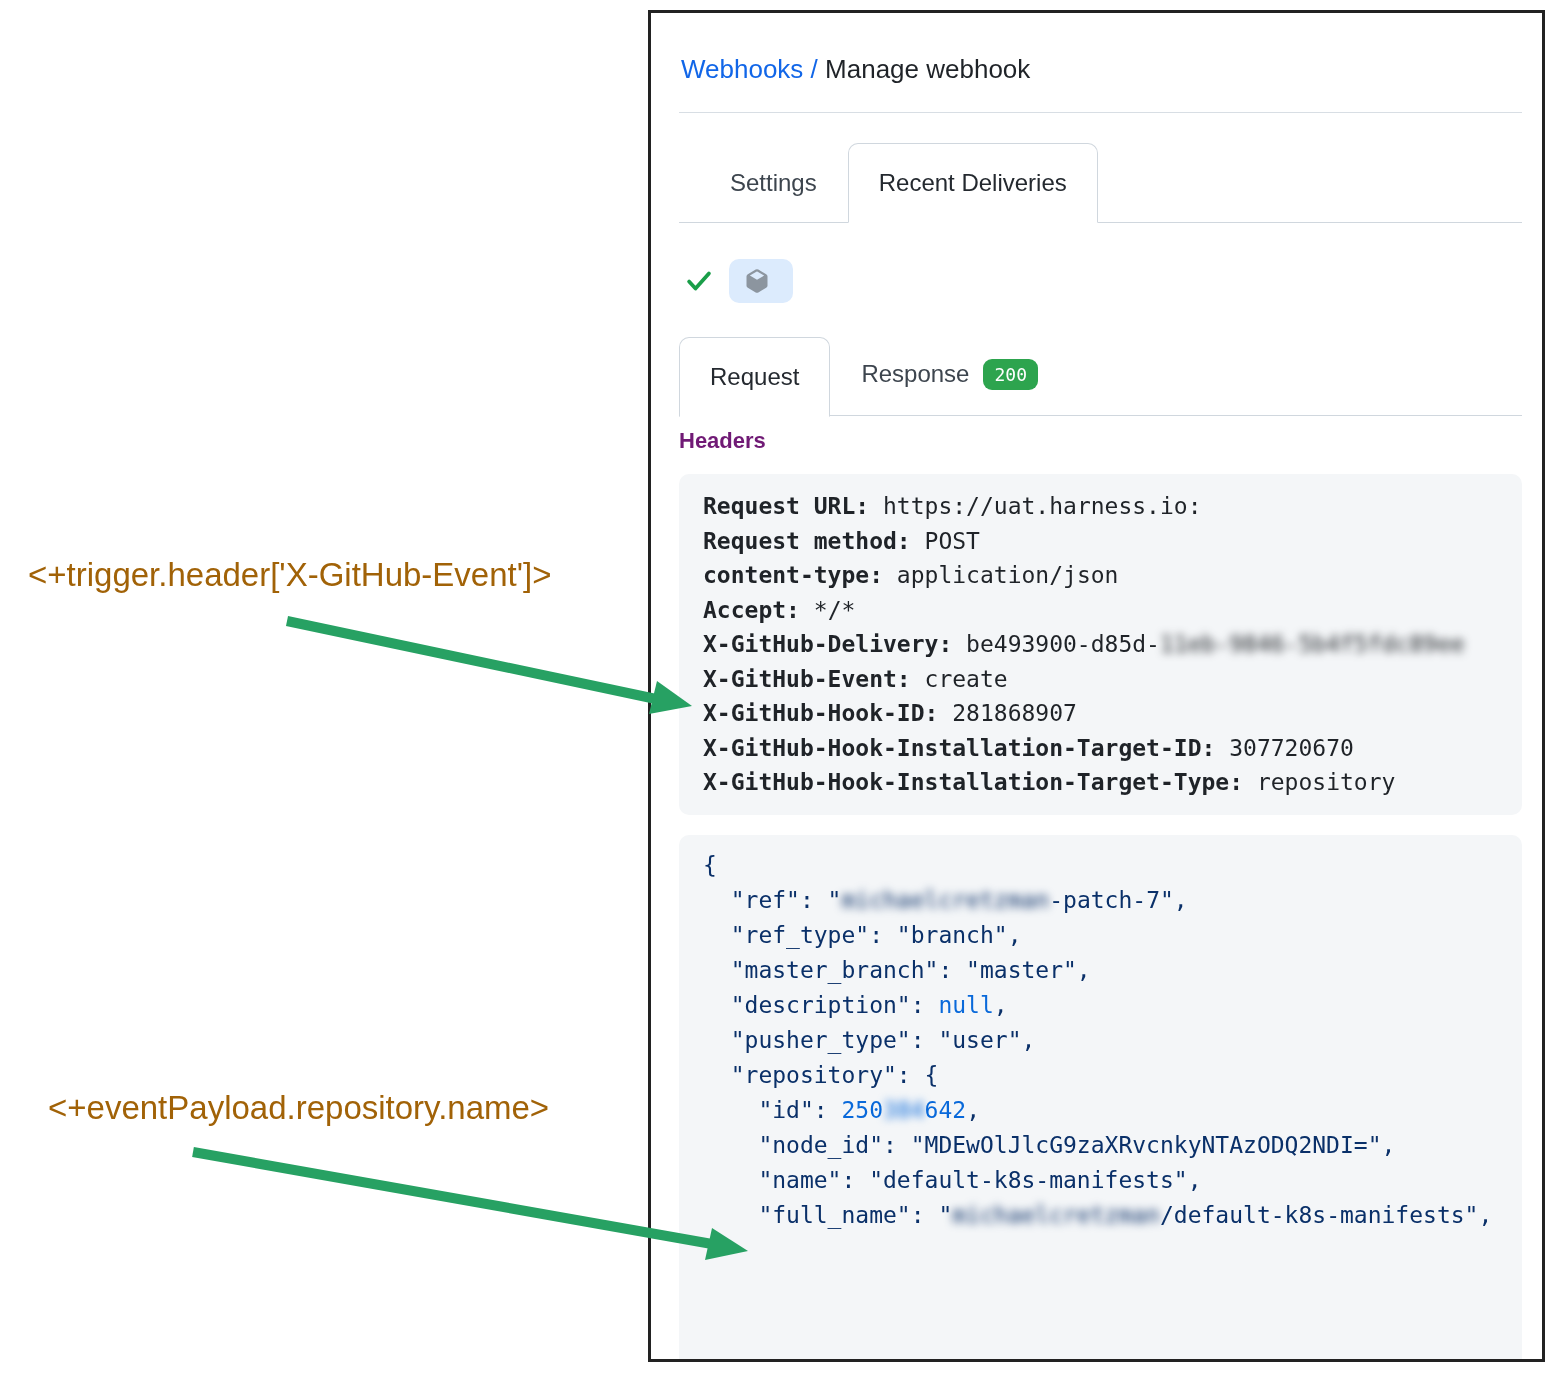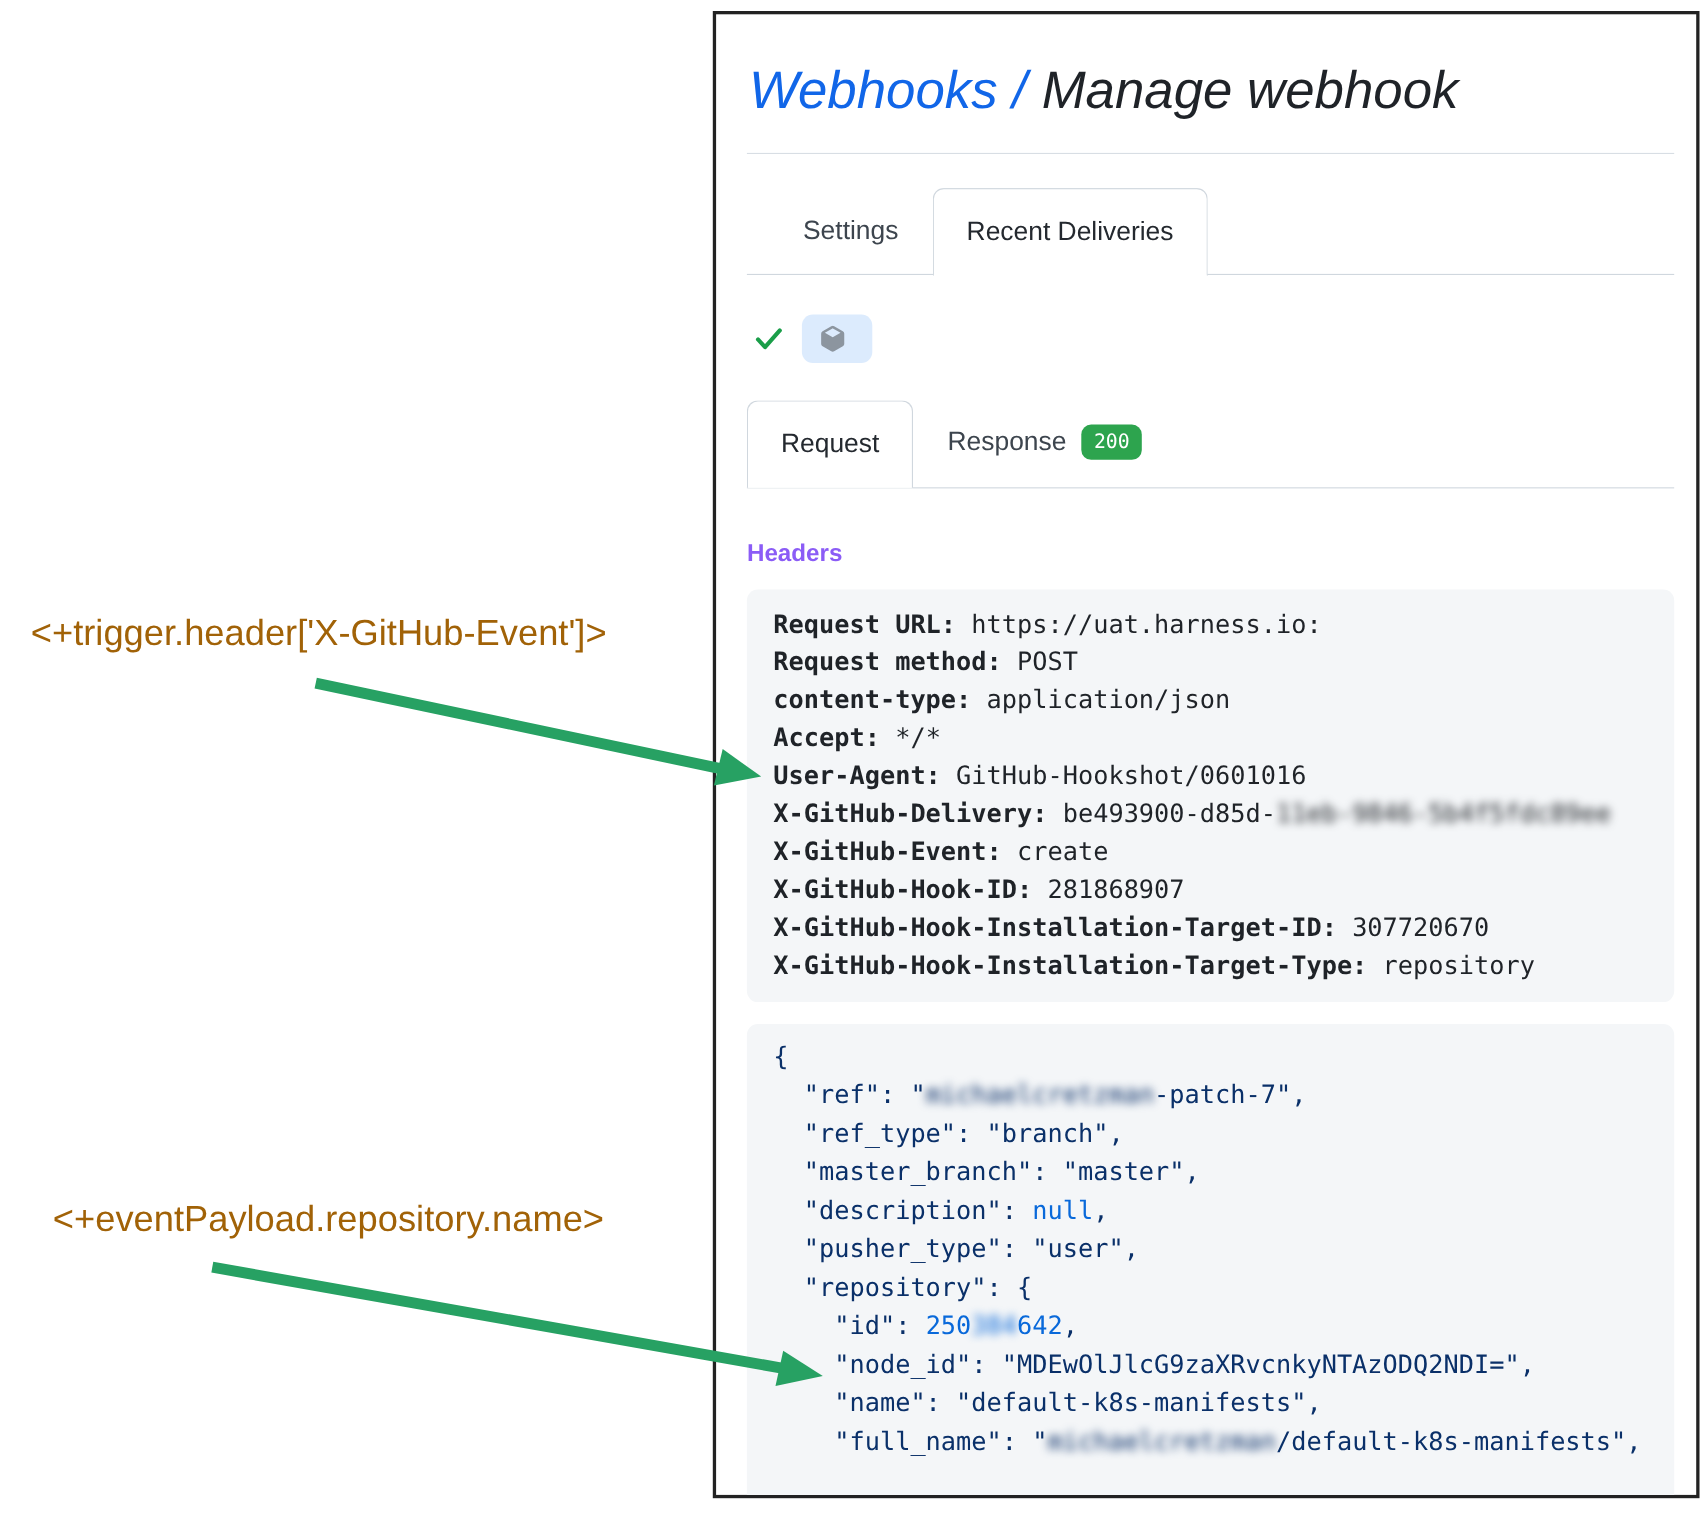--- a/index.html
+++ b/index.html
@@ -13,21 +13,21 @@
   body{
     width:1551px;height:1381px;position:relative;background:#fff;
     font-family:"Liberation Sans",sans-serif;overflow:hidden;
   }
   
   .panel{
     position:absolute;left:648px;top:10px;width:897px;height:1352px;
     border:3px solid #222;background:#fff;overflow:hidden;
     padding:26px 20px 0 28px;
   }
-  .breadcrumb{font-size:48px;line-height:1.25;margin:14px 0 0 2px;font-weight:400;color:var(--text-dark);font-style:italic;}
+  .breadcrumb{font-size:26px;line-height:1.25;margin:14px 0 0 2px;font-weight:400;color:var(--text-dark);}
   .breadcrumb .link{color:var(--link-blue);text-decoration:none;cursor:pointer;}
   .divider{border:0;border-top:1px solid #d8dee4;margin:26px 0 0 0;}
   
   .tabbar{display:flex;align-items:flex-end;border-bottom:1px solid var(--tab-border);margin-top:30px;}
   .tabbar.second{margin-top:30px;}
   .tab{
     font-size:24px;color:var(--text-gray);padding:25px 30px;cursor:pointer;
     background:transparent;border:1px solid transparent;border-bottom:none;
     display:flex;align-items:center;gap:14px;white-space:nowrap;
   }
@@ -45,21 +45,21 @@
   .check{width:28px;height:28px;flex:0 0 auto;}
   .delivery-pill{
     display:flex;align-items:center;gap:16px;background:var(--pill-bg);
     border-radius:10px;padding:10px 24px 10px 16px;cursor:pointer;
   }
   .pkg{width:24px;height:24px;flex:0 0 auto;}
   .delivery-id{
     font-family:"DejaVu Sans Mono",monospace;font-size:20px;color:#4d5766;letter-spacing:-0.5px;
   }
   
-  .section-title{font-size:22px;font-weight:700;color:#8b5cf6;margin:46px 0 0 0;}
+  .section-title{font-size:22px;font-weight:700;color:#701a75;margin:12px 0 0 0;}
   .codebox{
     background:var(--box-bg);border-radius:10px;margin-top:20px;
     padding:15px 24px;font-family:"DejaVu Sans Mono",monospace;
     font-size:23px;line-height:34.5px;color:var(--text-dark);
   }
   .codebox.payload{color:var(--code-navy);min-height:560px;padding-top:13px;line-height:35px;}
   .hline .hkey{font-weight:700;}
   .code-line{white-space:pre;}
   .const{color:var(--code-blue);}
   .blurred{filter:blur(4px);}
@@ -122,21 +122,20 @@
       <span class="badge">200</span>
     </div>
   </div>
 
   <h3 class="section-title">Headers</h3>
   <div class="codebox" id="headers-box">
       <div class="hline"><span class="hkey">Request URL:</span><span> https://uat.harness.io:</span></div>
       <div class="hline"><span class="hkey">Request method:</span><span> POST</span></div>
       <div class="hline"><span class="hkey">content-type:</span><span> application/json</span></div>
       <div class="hline"><span class="hkey">Accept:</span><span> */*</span></div>
-      <div class="hline"><span class="hkey">User-Agent:</span><span> GitHub-Hookshot/0601016</span></div>
       <div class="hline"><span class="hkey">X-GitHub-Delivery:</span><span> be493900-d85d-</span><span class="blurred">11eb-9846-5b4f5fdc89ee</span></div>
       <div class="hline"><span class="hkey">X-GitHub-Event:</span><span> create</span></div>
       <div class="hline"><span class="hkey">X-GitHub-Hook-ID:</span><span> 281868907</span></div>
       <div class="hline"><span class="hkey">X-GitHub-Hook-Installation-Target-ID:</span><span> 307720670</span></div>
       <div class="hline"><span class="hkey">X-GitHub-Hook-Installation-Target-Type:</span><span> repository</span></div>
     </div>
 
   <div class="codebox payload" id="payload-box">
       <div class="code-line"><span>{</span></div>
       <div class="code-line"><span>  "ref": "</span><span class="blurred">michaelcretzman</span><span>-patch-7",</span></div>

